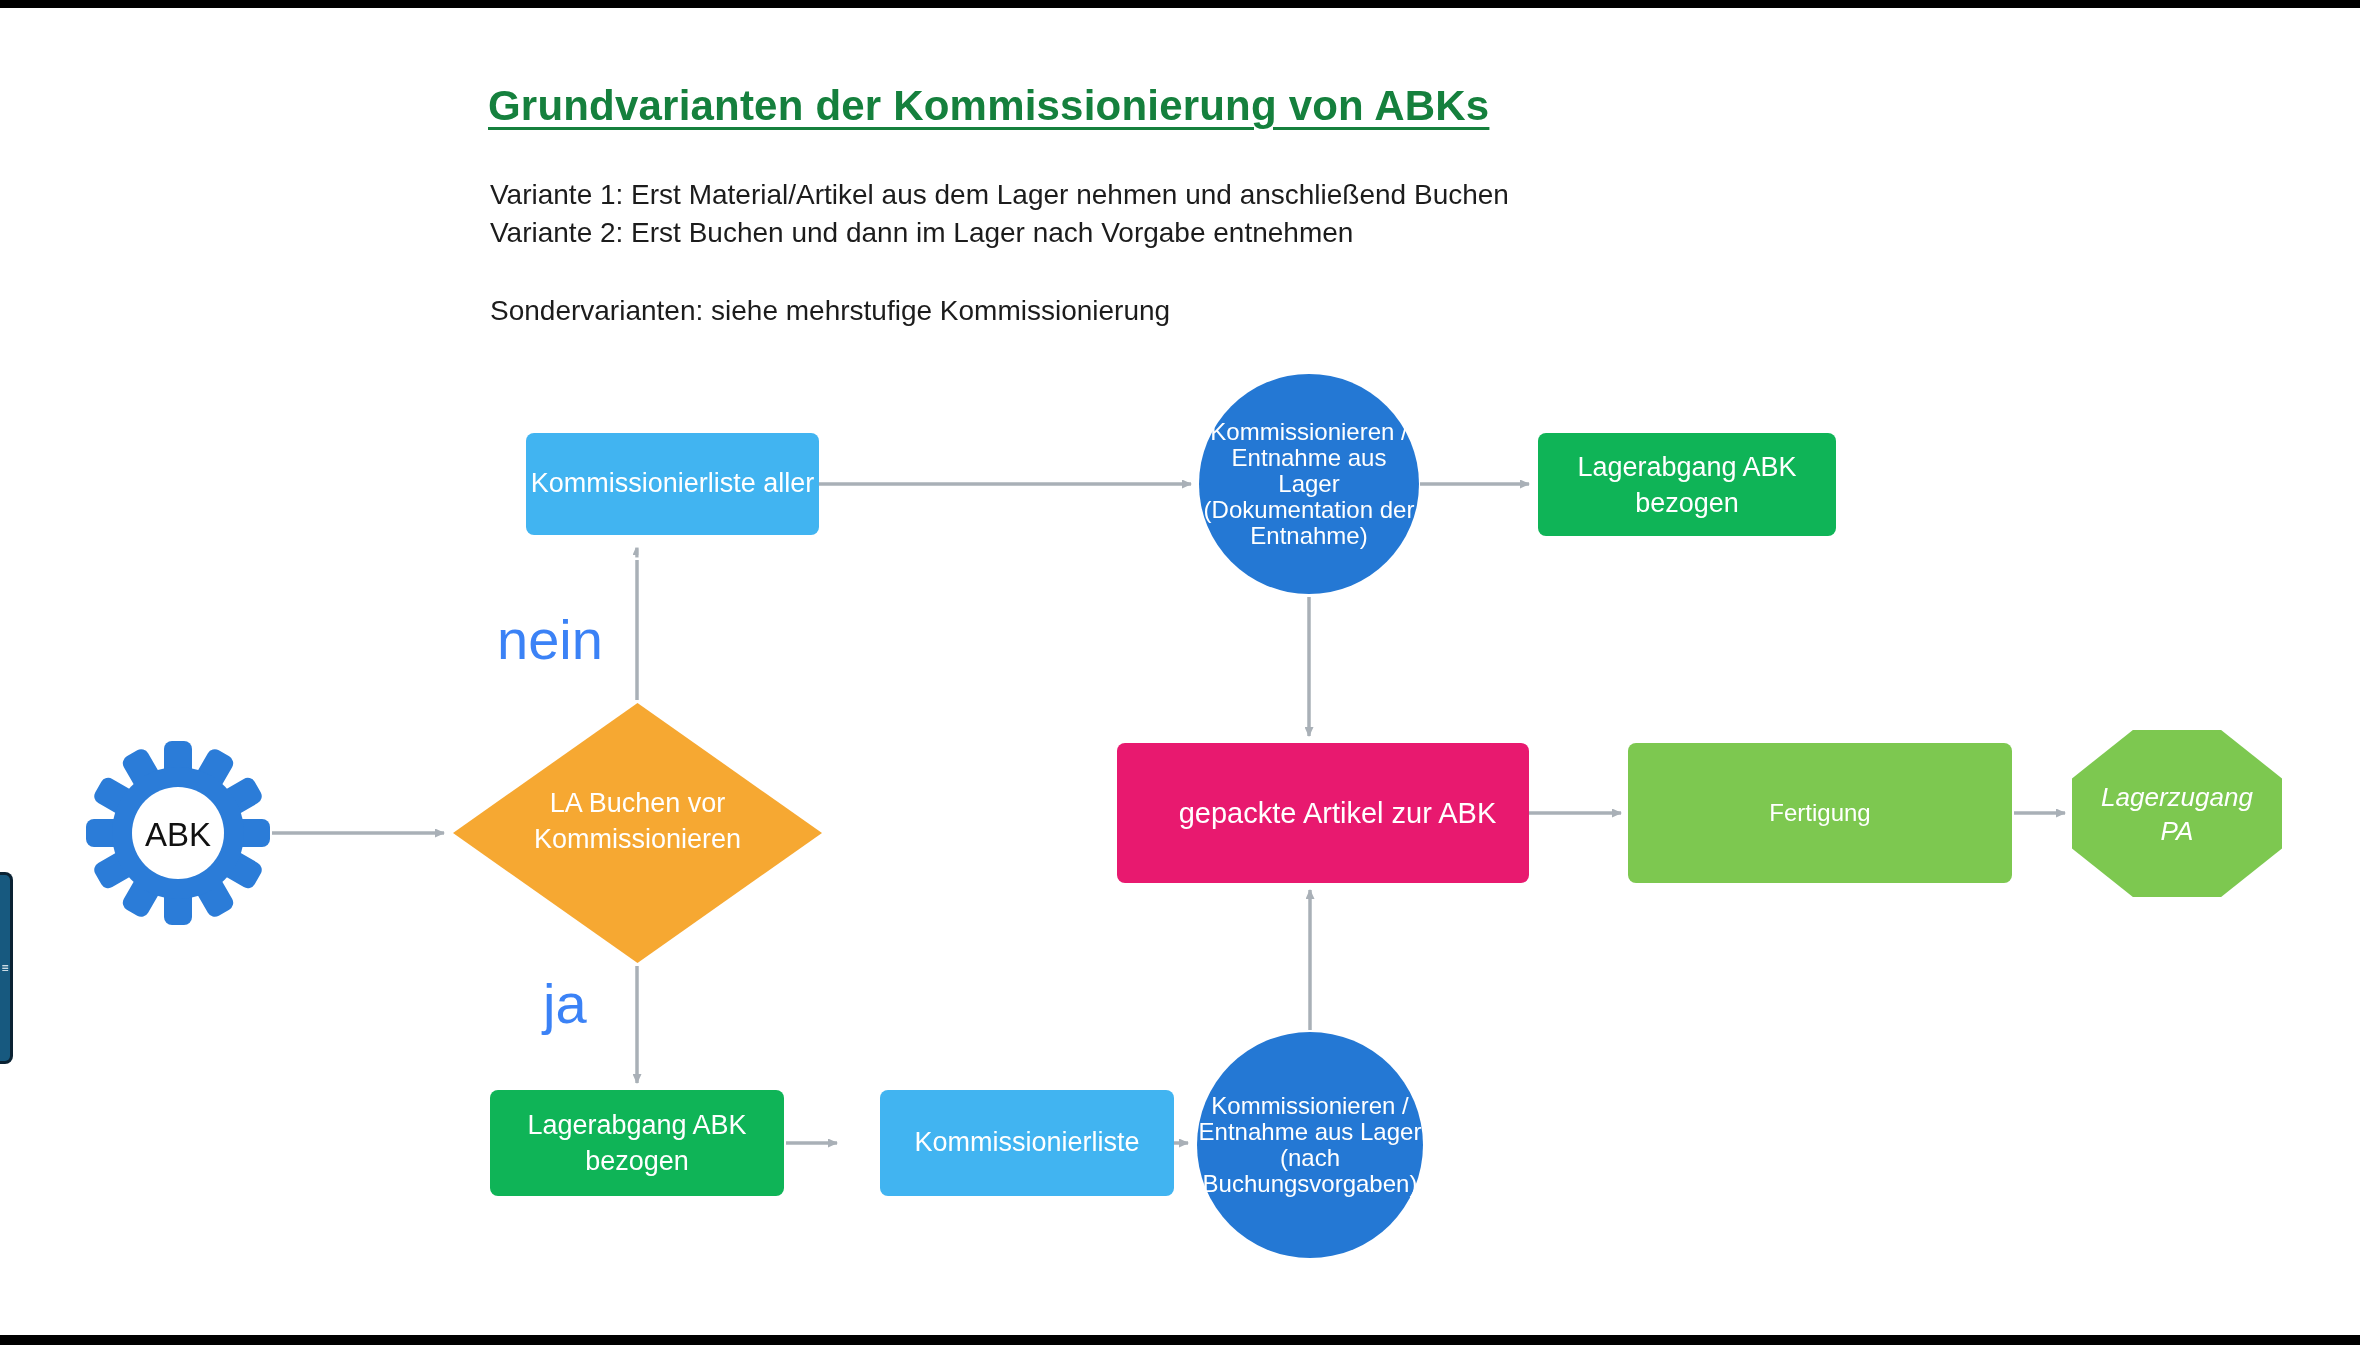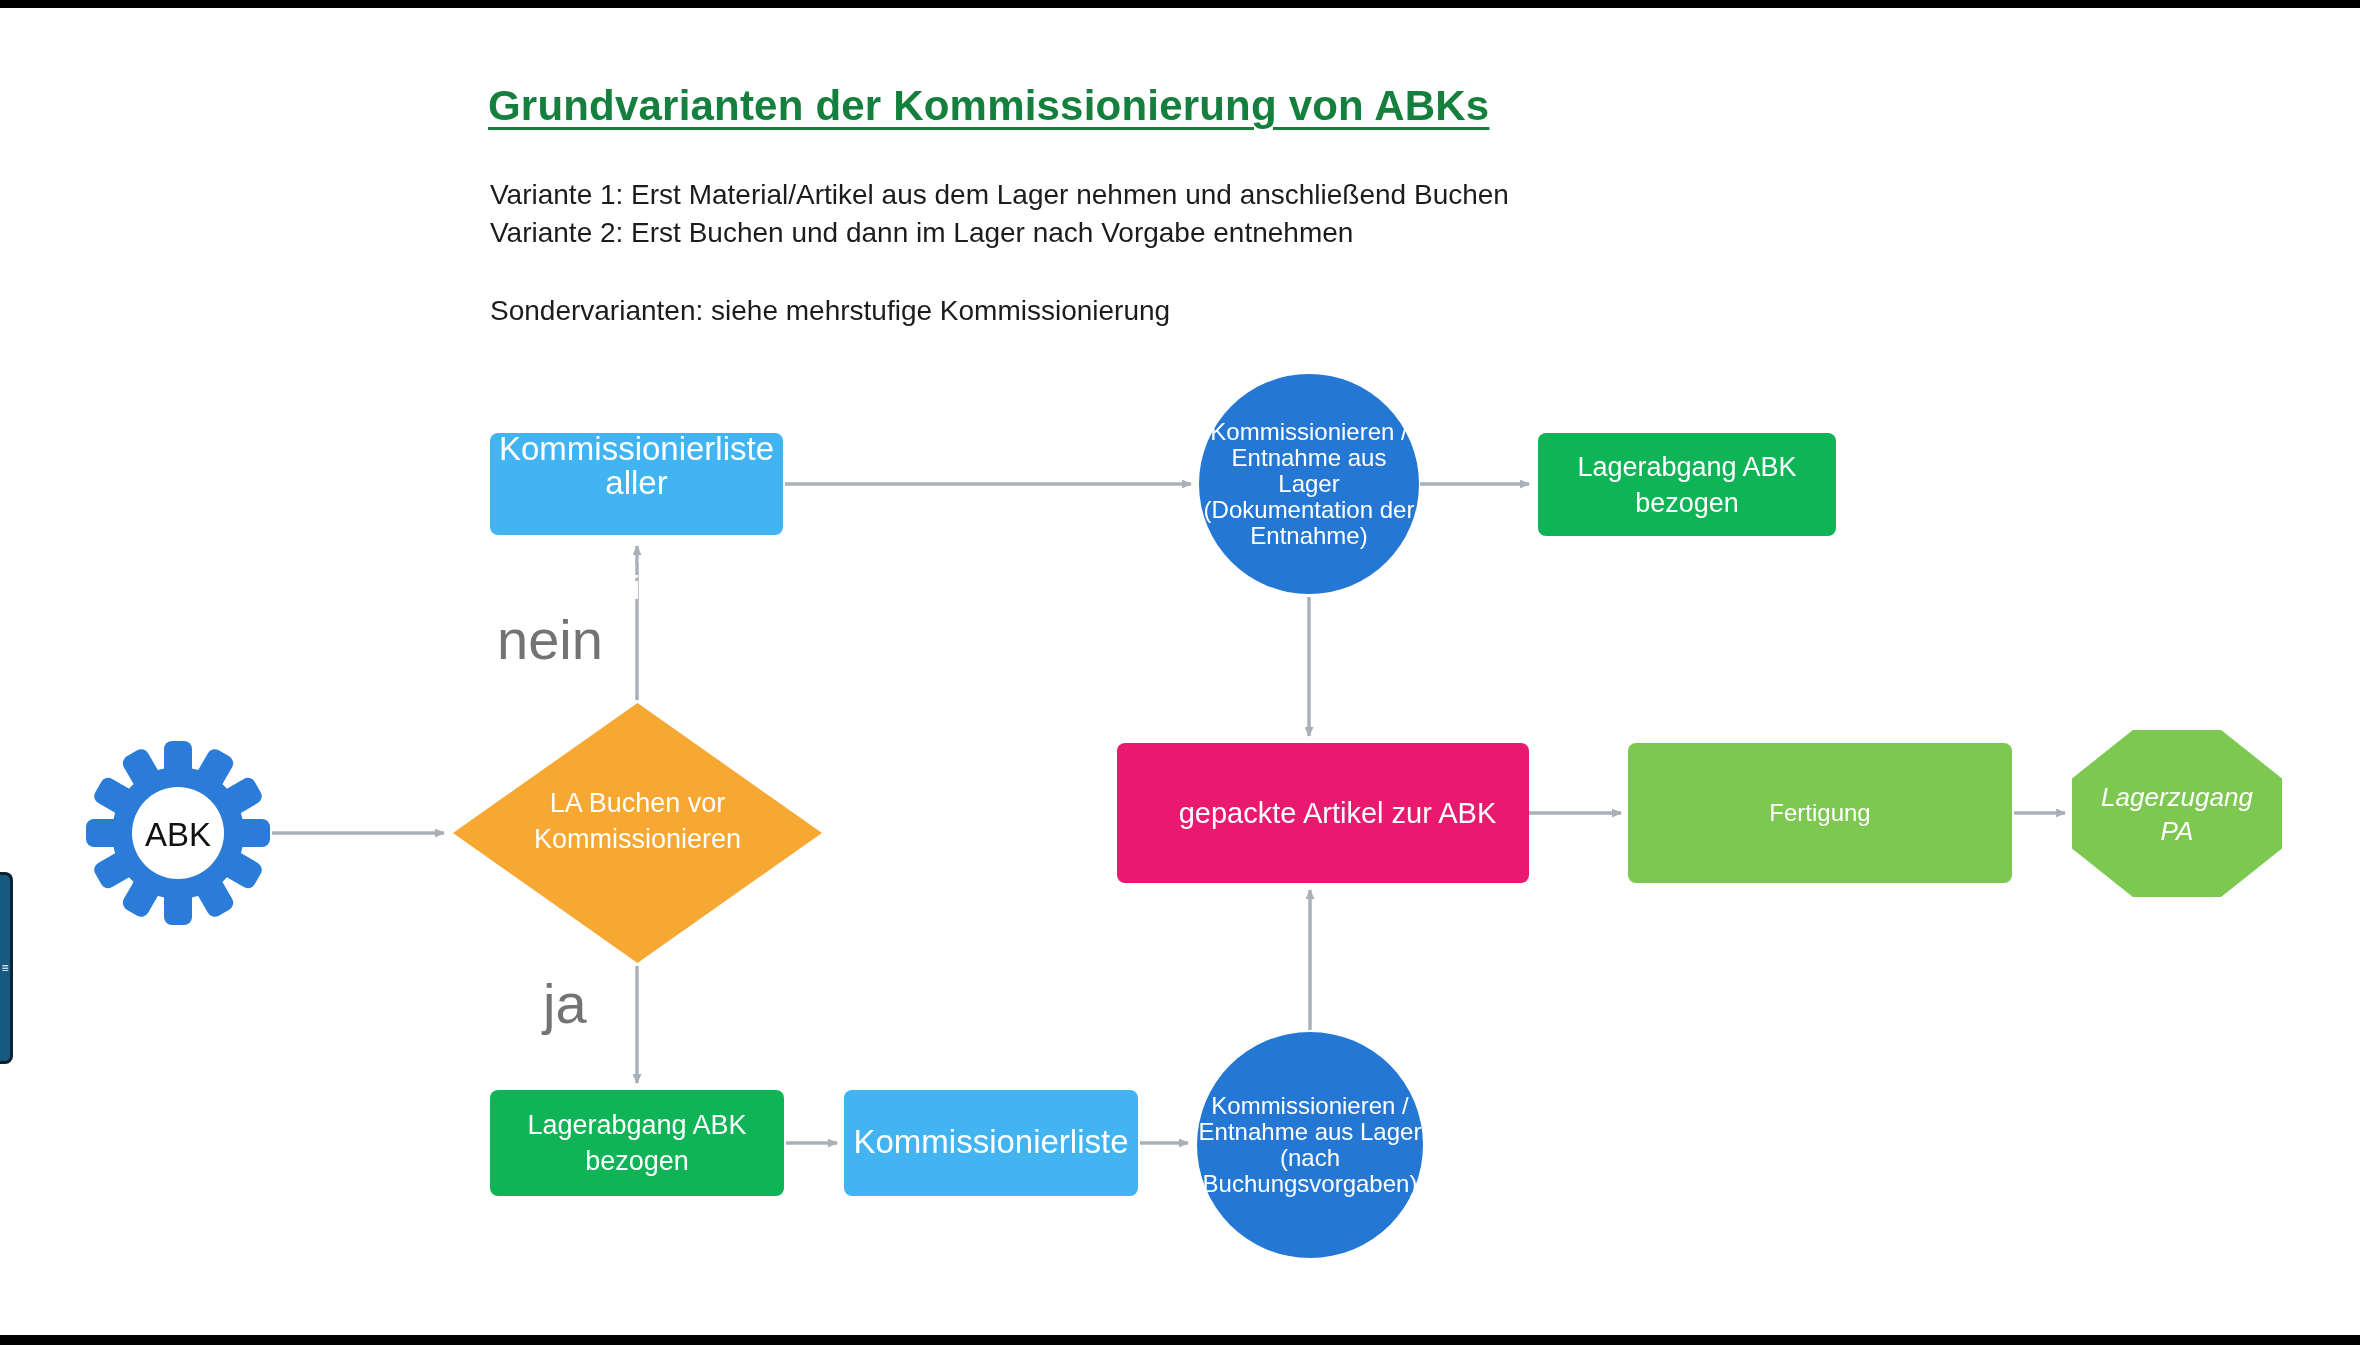--- a/index.html
+++ b/index.html
@@ -17,31 +17,31 @@
     text-decoration:underline;text-decoration-thickness:3px;text-underline-offset:7px;
     letter-spacing:0.2px;
   }
   .intro{position:absolute;left:490px;color:#1c1c1c;font-size:28px;line-height:38px;}
   .intro.block1{top:176px;}
   .intro.block2{top:292px;}
 
   .shape{position:absolute;display:flex;align-items:center;justify-content:center;
     color:#fff;text-align:center;white-space:pre-line;}
   .rect{border-radius:8px;}
-  .box-lightblue{background:#41b4f1;font-size:33px;line-height:34px;}
+  .box-lightblue{background:#41b4f1;font-size:27px;line-height:34px;margin-left:36px;}
   .box-green{background:#0fb457;font-size:27px;line-height:36px;}
   .box-pink{background:#e8196f;font-size:29px;}
   .box-lightgreen{background:#7dc850;font-size:24px;}
   .circle{background:#2478d4;border-radius:50%;font-size:24px;line-height:26px;}
   .octagon{background:#7dc850;font-size:26px;line-height:34px;
     clip-path:polygon(29% 0%,71% 0%,100% 29%,100% 71%,71% 100%,29% 100%,0% 71%,0% 29%);}
   .diamond{background:#f6a832;font-size:27px;line-height:36px;
     clip-path:polygon(50% 0%,100% 50%,50% 100%,0% 50%);padding-bottom:24px;box-sizing:border-box;}
 
-  .branch-label{position:absolute;color:#737373;font-size:56px;line-height:1.15;}
+  .branch-label{position:absolute;color:#3b82f6;font-size:56px;line-height:1.15;}
   .branch-label.nein{left:497px;top:608px;}
   .branch-label.ja{left:543px;top:972px;}
 
   .arrows{position:absolute;left:0;top:0;}
 
   .sidebar-handle{
     position:absolute;left:0;top:872px;width:10px;height:186px;
     background:#17597f;border:3px solid #0a2233;border-left:none;
     border-radius:0 8px 8px 0;display:flex;align-items:center;justify-content:center;
   }

